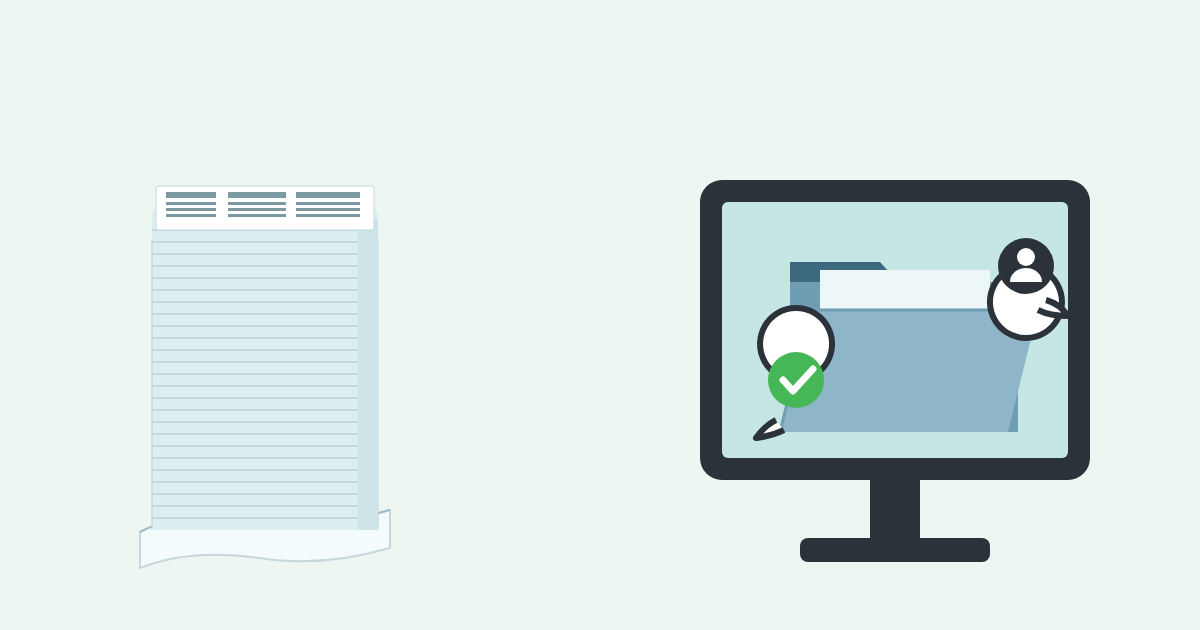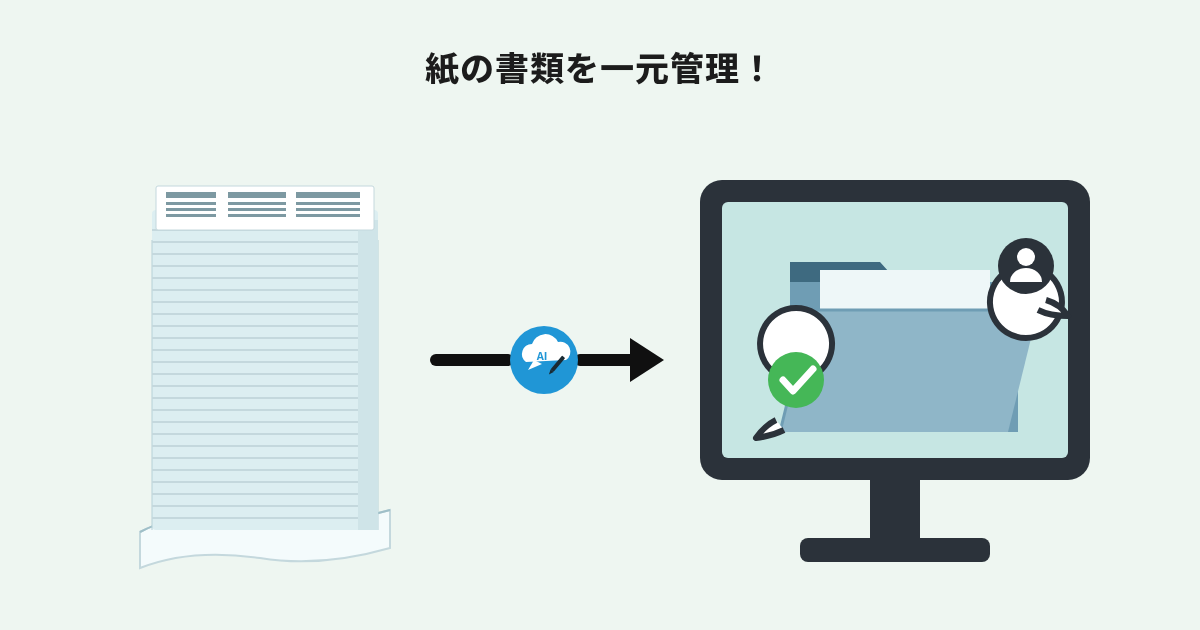--- a/index.html
+++ b/index.html
@@ -52,21 +52,21 @@
     left: 680px;
     top: 0px;
     width: 430px;
     height: 420px;
   }
 </style>
 </head>
 <body>
 
 <div class="heading">
-  <span>紙の書類を一元管理！</span><br>
+  <br>
 </div>
 
 <div class="stage">
 
   <div class="paper-stack">
     <svg viewBox="0 0 290 400" width="290" height="400">
 
       <path d="M20 352 Q 60 330 140 340 Q 210 348 270 330 L 270 368 Q 200 388 140 378 Q 70 368 20 388 Z" fill="#f4fbfc" stroke="#c4d8dd" stroke-width="2"></path>
       <path d="M20 352 Q 60 330 140 340 Q 210 348 270 330" fill="none" stroke="#9fbfc8" stroke-width="2"></path>
 
@@ -122,48 +122,20 @@
           <rect x="108" y="34" width="58" height="3"></rect>
           <rect x="176" y="12" width="64" height="6"></rect>
           <rect x="176" y="22" width="64" height="3"></rect>
           <rect x="176" y="28" width="64" height="3"></rect>
           <rect x="176" y="34" width="64" height="3"></rect>
         </g>
       </g>
     </svg>
   </div>
 
-  <div class="arrow-group">
-    <svg viewBox="0 0 240 100" width="240" height="100">
-
-      <g>
-        <line x1="6" y1="50" x2="78" y2="50" stroke="#101010" stroke-width="12" stroke-linecap="round"></line>
-      </g>
-
-      <g>
-        <line x1="150" y1="50" x2="208" y2="50" stroke="#101010" stroke-width="12" stroke-linecap="round"></line>
-        <polygon points="200,28 234,50 200,72" fill="#101010"></polygon>
-      </g>
-
-      <g>
-        <circle cx="114" cy="50" r="34" fill="#2096d6"></circle>
-
-        <path d="M96 52 a10 10 0 0 1 6 -18 a14 14 0 0 1 26 -2 a10 10 0 0 1 8 18 Z" fill="#ffffff"></path>
-
-        <polygon points="104,50 98,60 112,54" fill="#ffffff"></polygon>
-
-        <g transform="translate(126,56) rotate(40)">
-          <rect x="-2" y="-12" width="4" height="18" rx="1" fill="#1a2a33"></rect>
-          <polygon points="-2,6 2,6 0,11" fill="#1a2a33"></polygon>
-        </g>
-
-        <text x="112" y="50" font-size="11" font-weight="700" fill="#2096d6" text-anchor="middle">AI</text>
-      </g>
-    </svg>
-  </div>
 
   <div class="monitor">
     <svg viewBox="0 0 430 420" width="430" height="420">
 
       <rect x="20" y="10" width="390" height="300" rx="22" fill="#2b323a"></rect>
       <rect x="42" y="32" width="346" height="256" rx="6" fill="#c6e6e3"></rect>
 
       <rect x="190" y="310" width="50" height="60" fill="#2b323a"></rect>
       <rect x="120" y="368" width="190" height="24" rx="8" fill="#2b323a"></rect>
 

